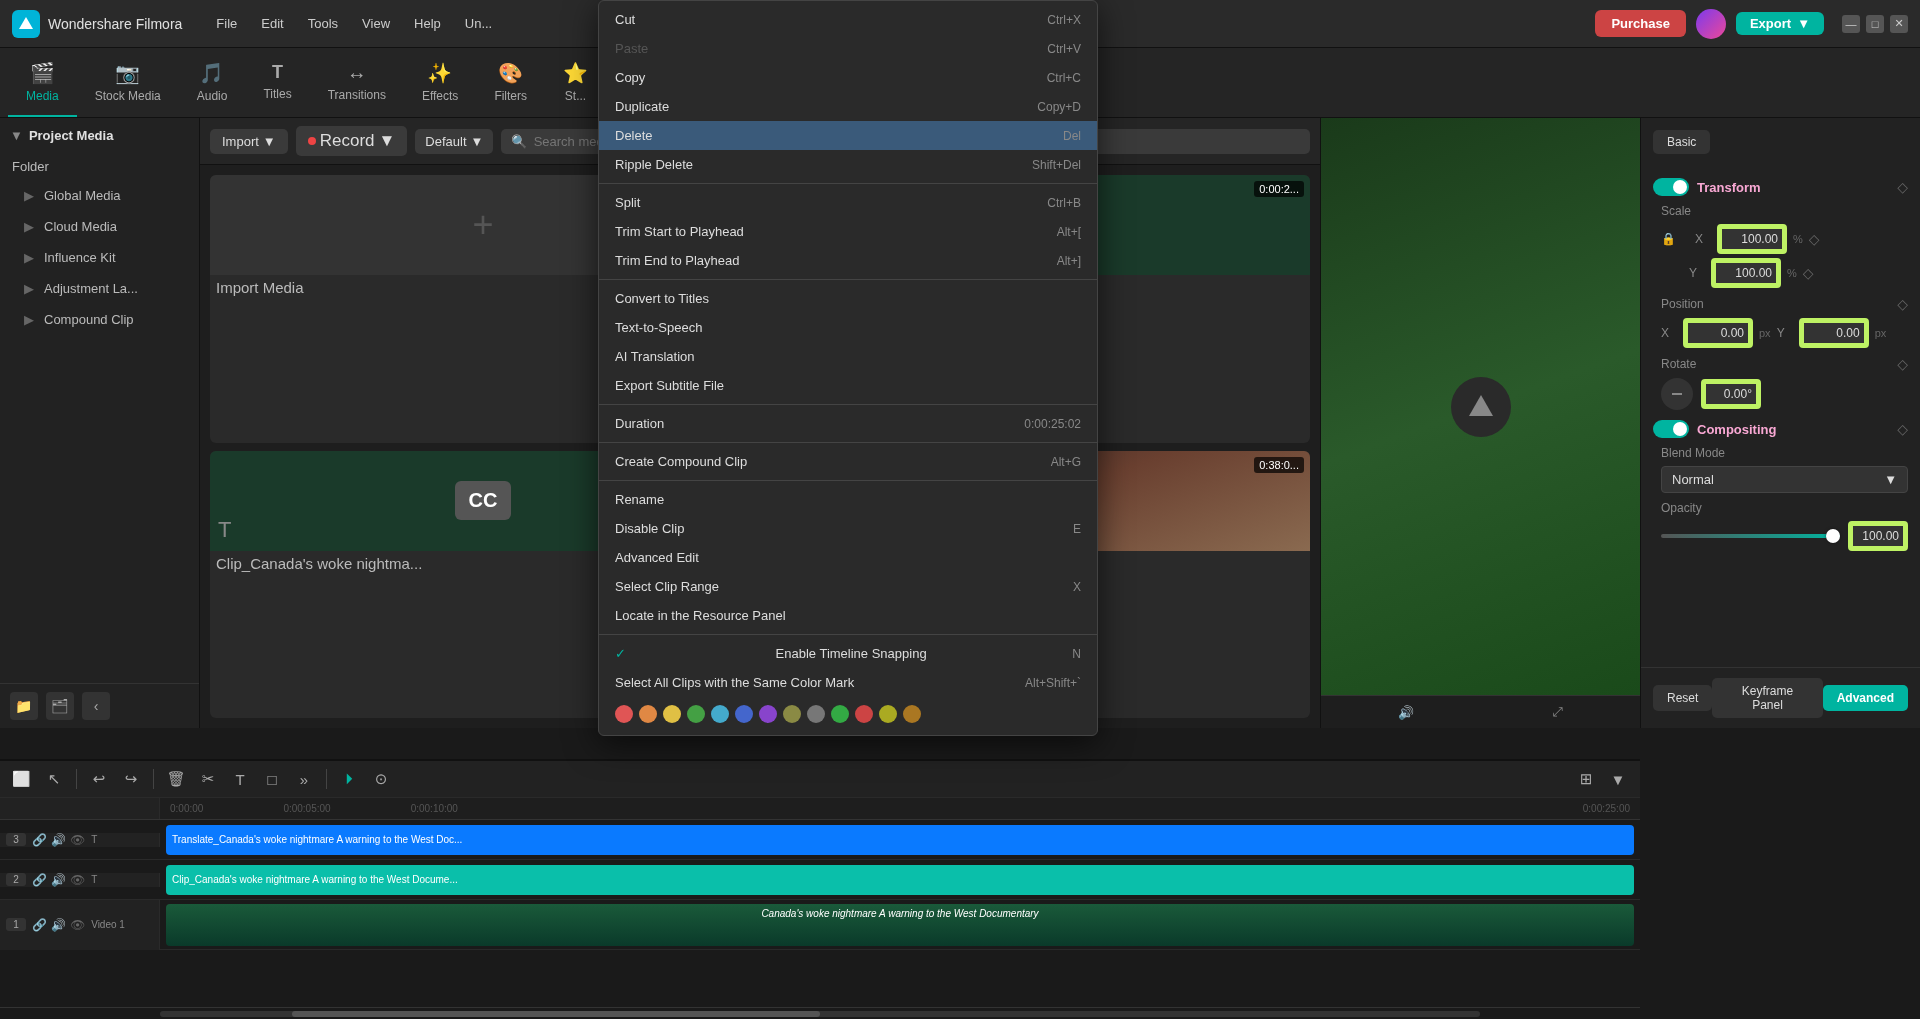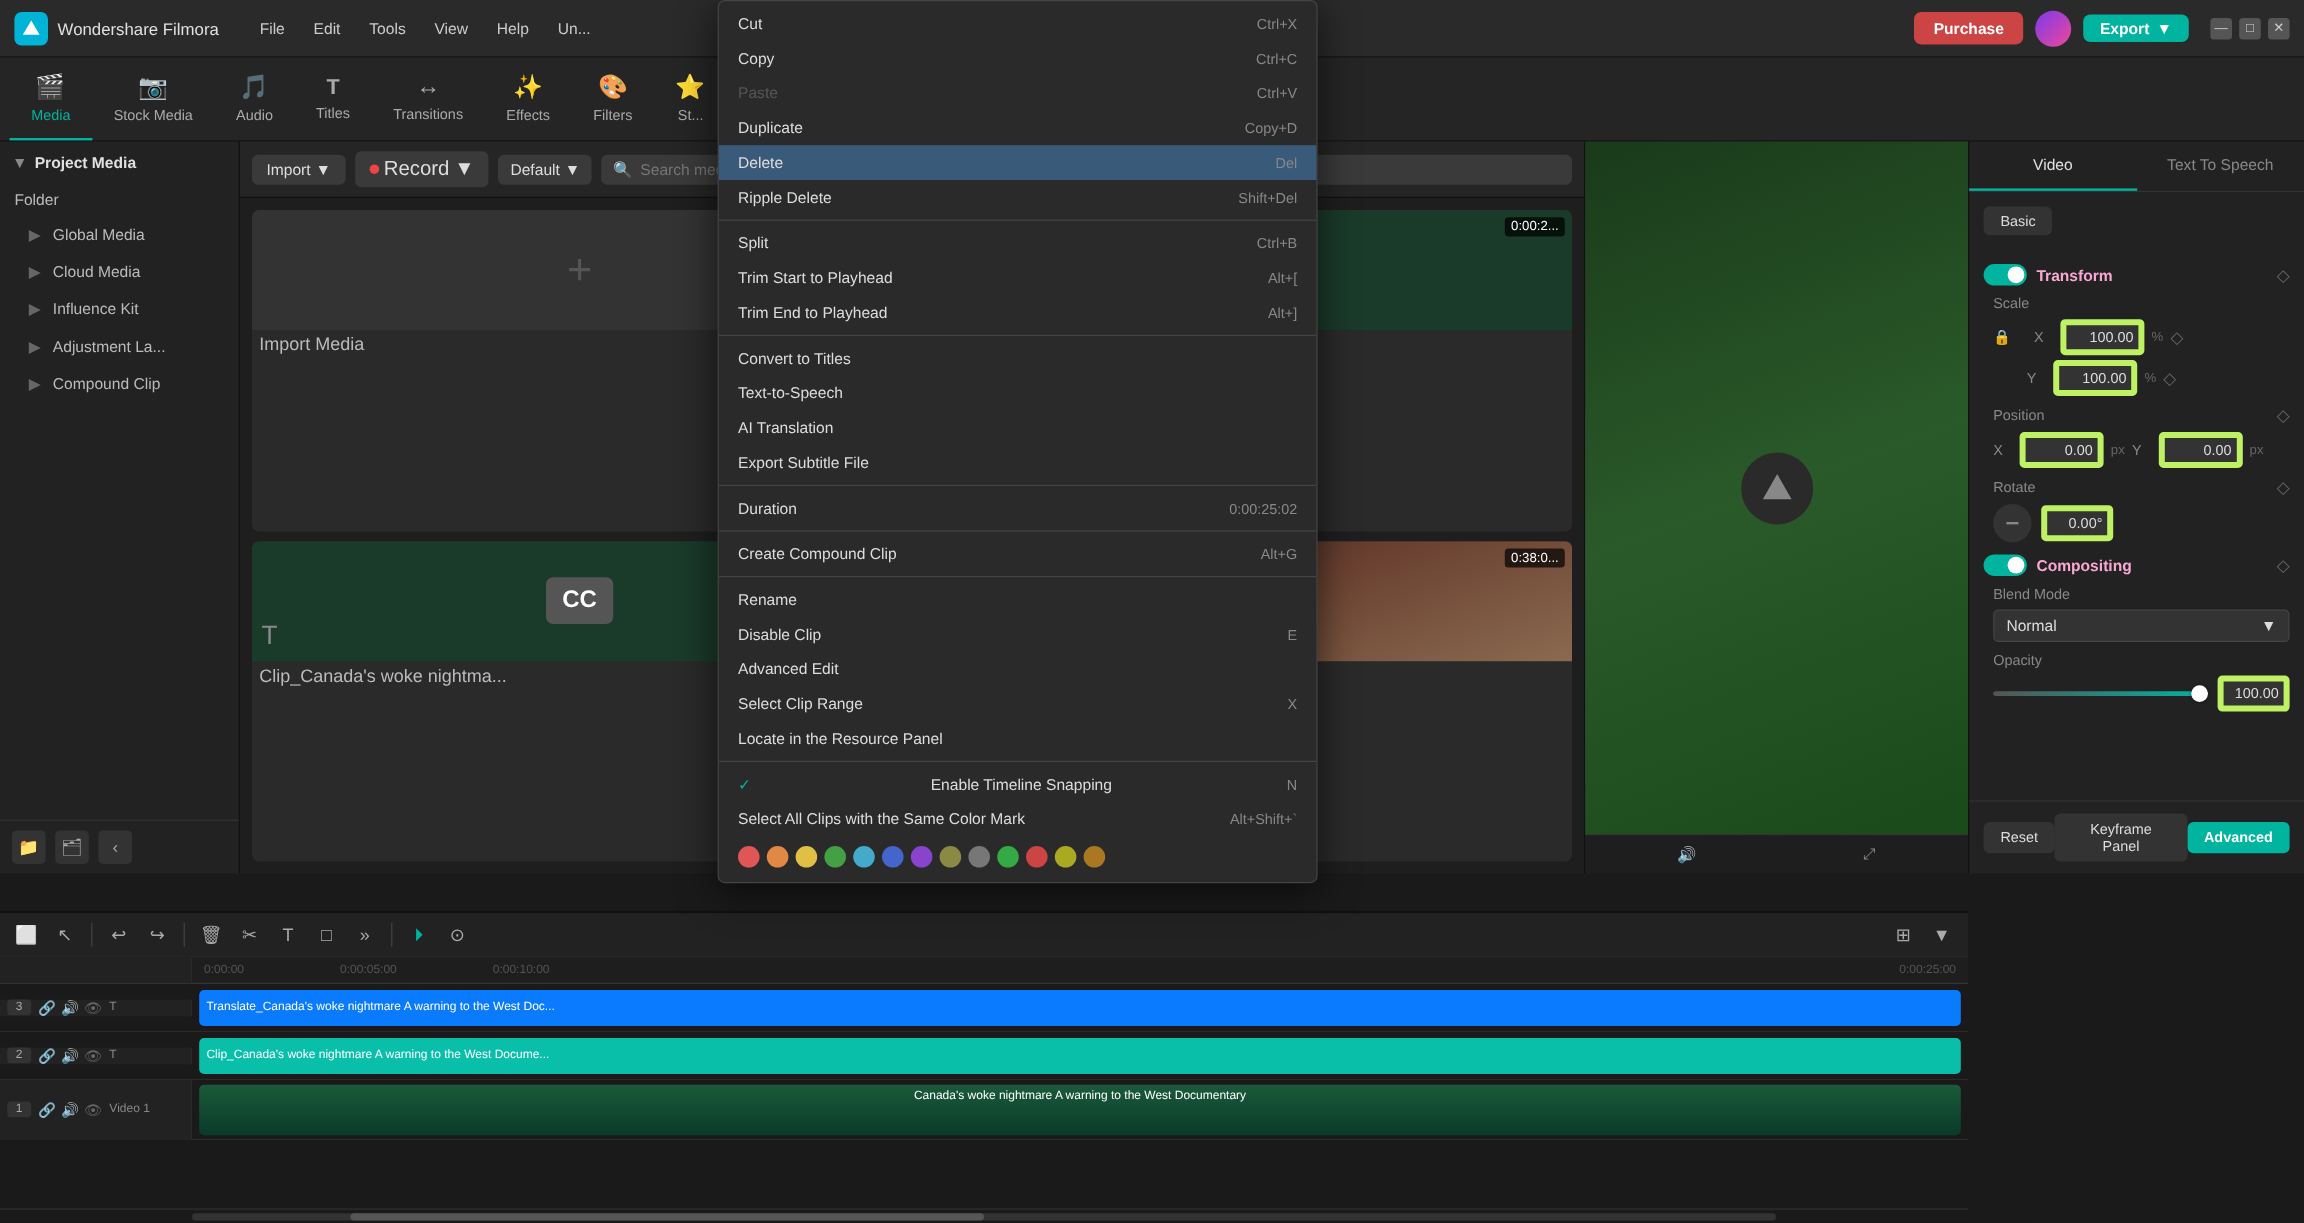--- a/index.html
+++ b/index.html
@@ -690,24 +690,20 @@
         </div>
       </div>
     </div>
     <div style="display:flex;justify-content:space-around;align-items:center;padding:8px;background:#1e1e1e;border-top:1px solid #333;">
       <span style="color:#888;cursor:pointer;">🔊</span>
       <span style="color:#888;cursor:pointer;">⤢</span>
     </div>
   </div>
 
   <div class="right-panel">
-    <div class="right-panel-tabs">
-      <div class="right-tab active">Video</div>
-      <div class="right-tab">Text To Speech</div>
-    </div>
     <div class="right-panel-content">
       <button class="basic-btn">Basic</button>
 
       
       <div class="section-header">
         <div class="section-toggle">
           <div class="toggle-switch"></div>
           <span class="section-title">Transform</span>
         </div>
         <span class="diamond-icon">◇</span>
@@ -872,21 +868,21 @@
     <div class="track-row" style="height:50px;">
       <div class="track-header" style="height:50px;">
         <span class="track-num">1</span>
         <div class="track-icons">
           <span class="track-icon-btn">🔗</span>
           <span class="track-icon-btn">🔊</span>
           <span class="track-icon-btn">👁</span>
         </div>
         <span style="color:#888;font-size:10px;">Video 1</span>
       </div>
-      <div style="flex:1;padding:0 4px;display:flex;align-items:flex-start;">
+      <div style="flex:1;padding:0 4px;display:flex;align-items:flex-start;font-style:italic;">
         <div class="track-clip" style="flex:1;background:linear-gradient(to bottom,#1a5a3a,#0a3a2a);height:42px;display:flex;flex-direction:column;justify-content:space-between;padding:4px 6px;">
           <span style="font-size:10px;">Canada's woke nightmare A warning to the West  Documentary</span>
           <div style="height:16px;background:linear-gradient(to right,#0a5a3a,#2a8a5a,#0a5a3a,#2a8a5a,#0a5a3a);border-radius:2px;"></div>
         </div>
       </div>
     </div>
   </div>
 
   <div style="height:12px;background:#1a1a1a;border-top:1px solid #333;display:flex;align-items:center;padding:0 160px;">
     <div style="flex:1;height:6px;background:#333;border-radius:3px;position:relative;">
@@ -894,27 +890,27 @@
     </div>
   </div>
 </div>
 
 <div class="ctx-overlay" style="pointer-events:none;">
   <div class="context-menu" style="pointer-events:auto;">
     <div class="ctx-item">
       <span>Cut</span>
       <span class="ctx-shortcut">Ctrl+X</span>
     </div>
-    <div class="ctx-item">
-      <span>Copy</span>
-      <span class="ctx-shortcut">Ctrl+C</span>
-    </div>
     <div class="ctx-item disabled">
       <span>Paste</span>
       <span class="ctx-shortcut">Ctrl+V</span>
+    </div>
+    <div class="ctx-item">
+      <span>Copy</span>
+      <span class="ctx-shortcut">Ctrl+C</span>
     </div>
     <div class="ctx-item">
       <span>Duplicate</span>
       <span class="ctx-shortcut">Copy+D</span>
     </div>
     <div class="ctx-item active">
       <span>Delete</span>
       <span class="ctx-shortcut">Del</span>
     </div>
     <div class="ctx-item">

